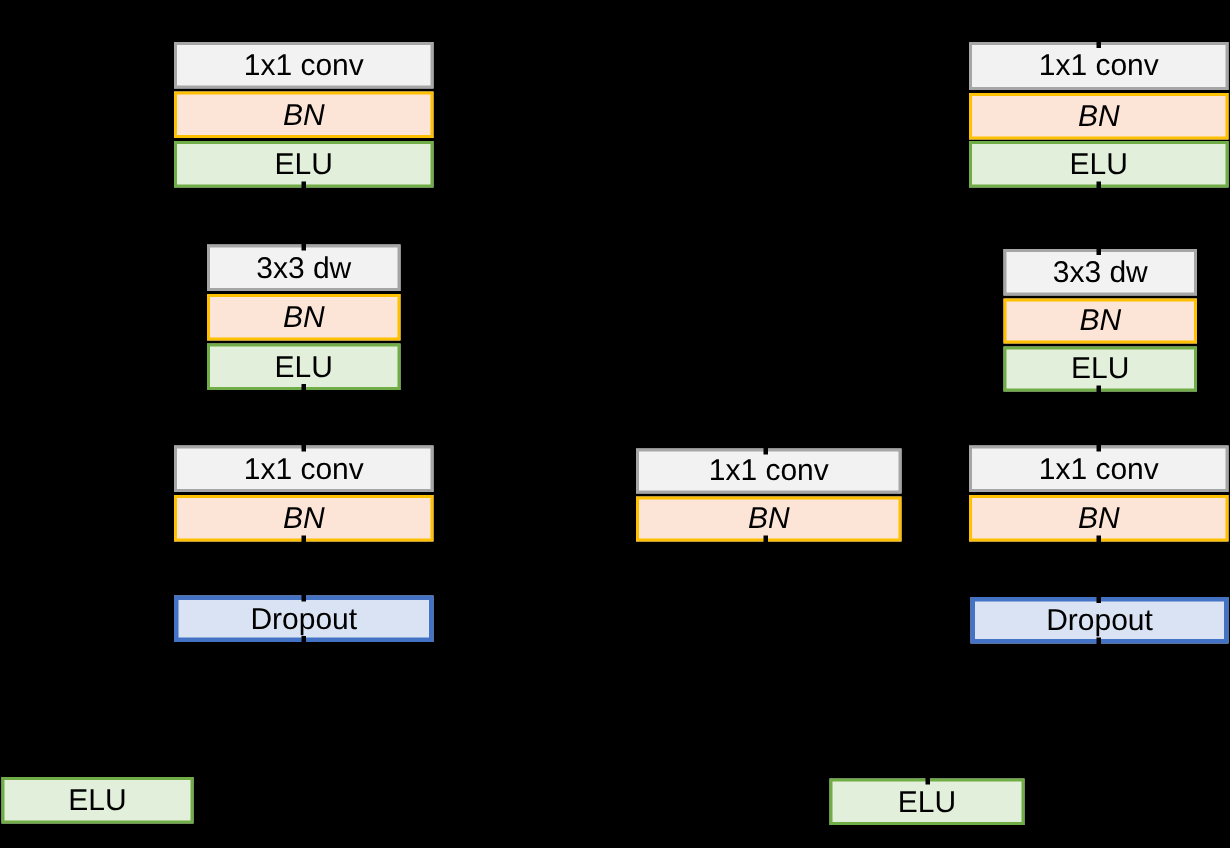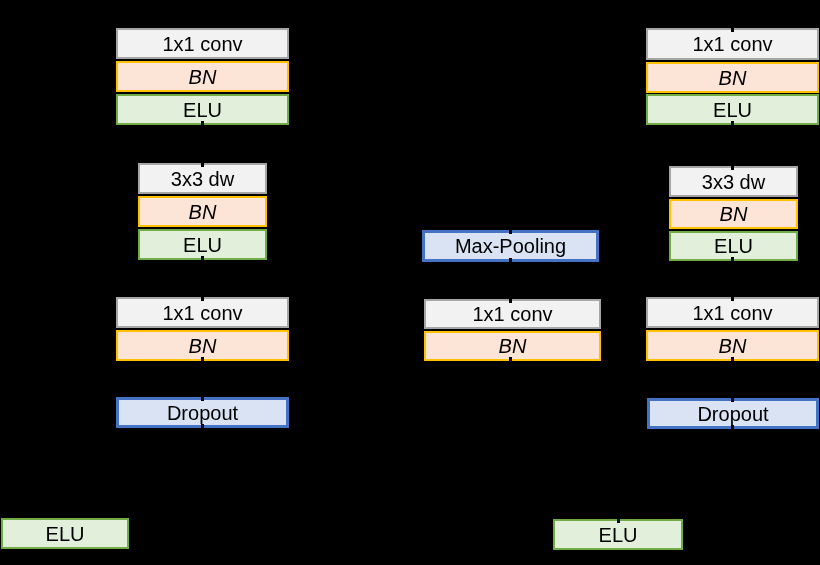--- a/index.html
+++ b/index.html
@@ -33,21 +33,20 @@
   <div class="box bn" style="left:138px;top:196px;width:129px;height:31px">BN</div>
   <div class="box elu" style="left:138px;top:229px;width:129px;height:31px">ELU</div>
 
   <div class="box gray" style="left:116px;top:297px;width:173px;height:31px">1x1 conv</div>
   <div class="box bn" style="left:116px;top:330px;width:173px;height:31px">BN</div>
 
   <div class="box blue" style="left:116px;top:397px;width:173px;height:31px">Dropout</div>
 
   <div class="box elu" style="left:1px;top:518px;width:128px;height:31px">ELU</div>
 
-  <div class="box blue" style="left:422px;top:230px;width:177px;height:32px">Max-Pooling</div>
   <div class="box gray" style="left:424px;top:299px;width:177px;height:30px">1x1 conv</div>
   <div class="box bn" style="left:424px;top:331px;width:177px;height:30px">BN</div>
   <div class="box elu" style="left:553px;top:519px;width:130px;height:31px">ELU</div>
 
   <div class="box gray" style="left:646px;top:28px;width:173px;height:32px">1x1 conv</div>
   <div class="box bn" style="left:646px;top:62px;width:173px;height:31px">BN</div>
   <div class="box elu" style="left:646px;top:94px;width:173px;height:31px">ELU</div>
 
   <div class="box gray" style="left:669px;top:166px;width:129px;height:31px">3x3 dw</div>
   <div class="box bn" style="left:669px;top:199px;width:129px;height:30px">BN</div>

